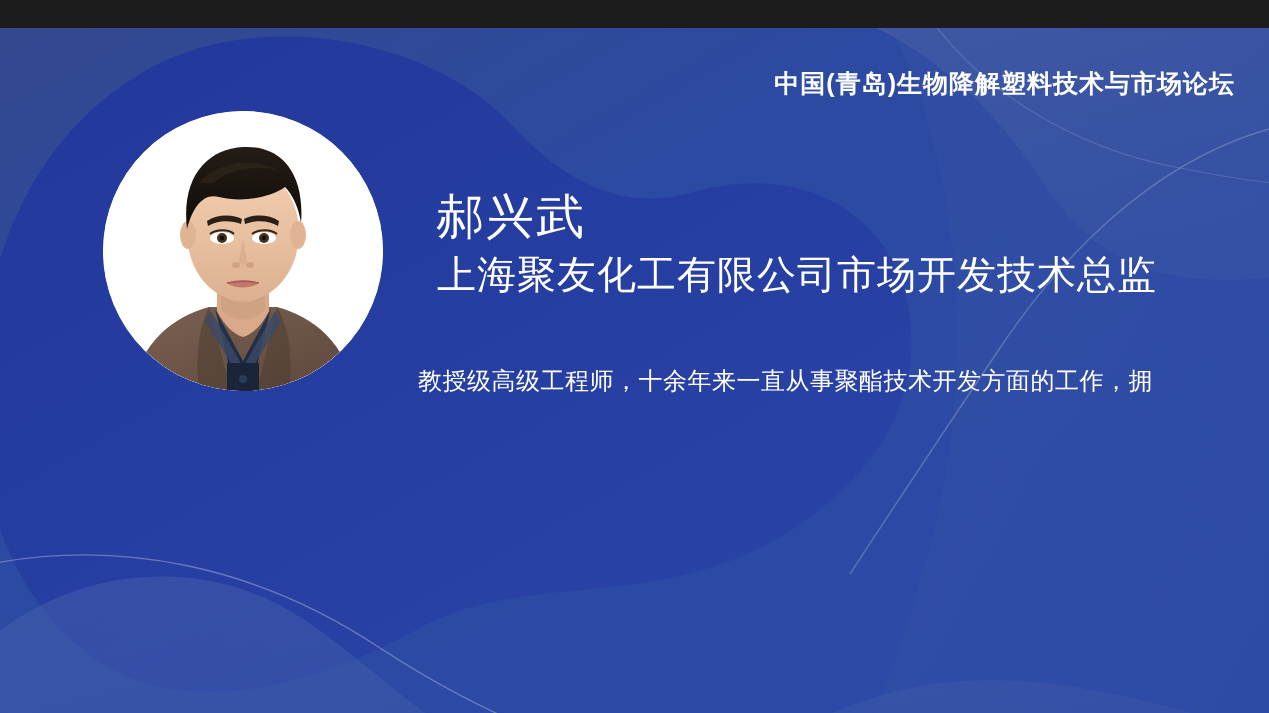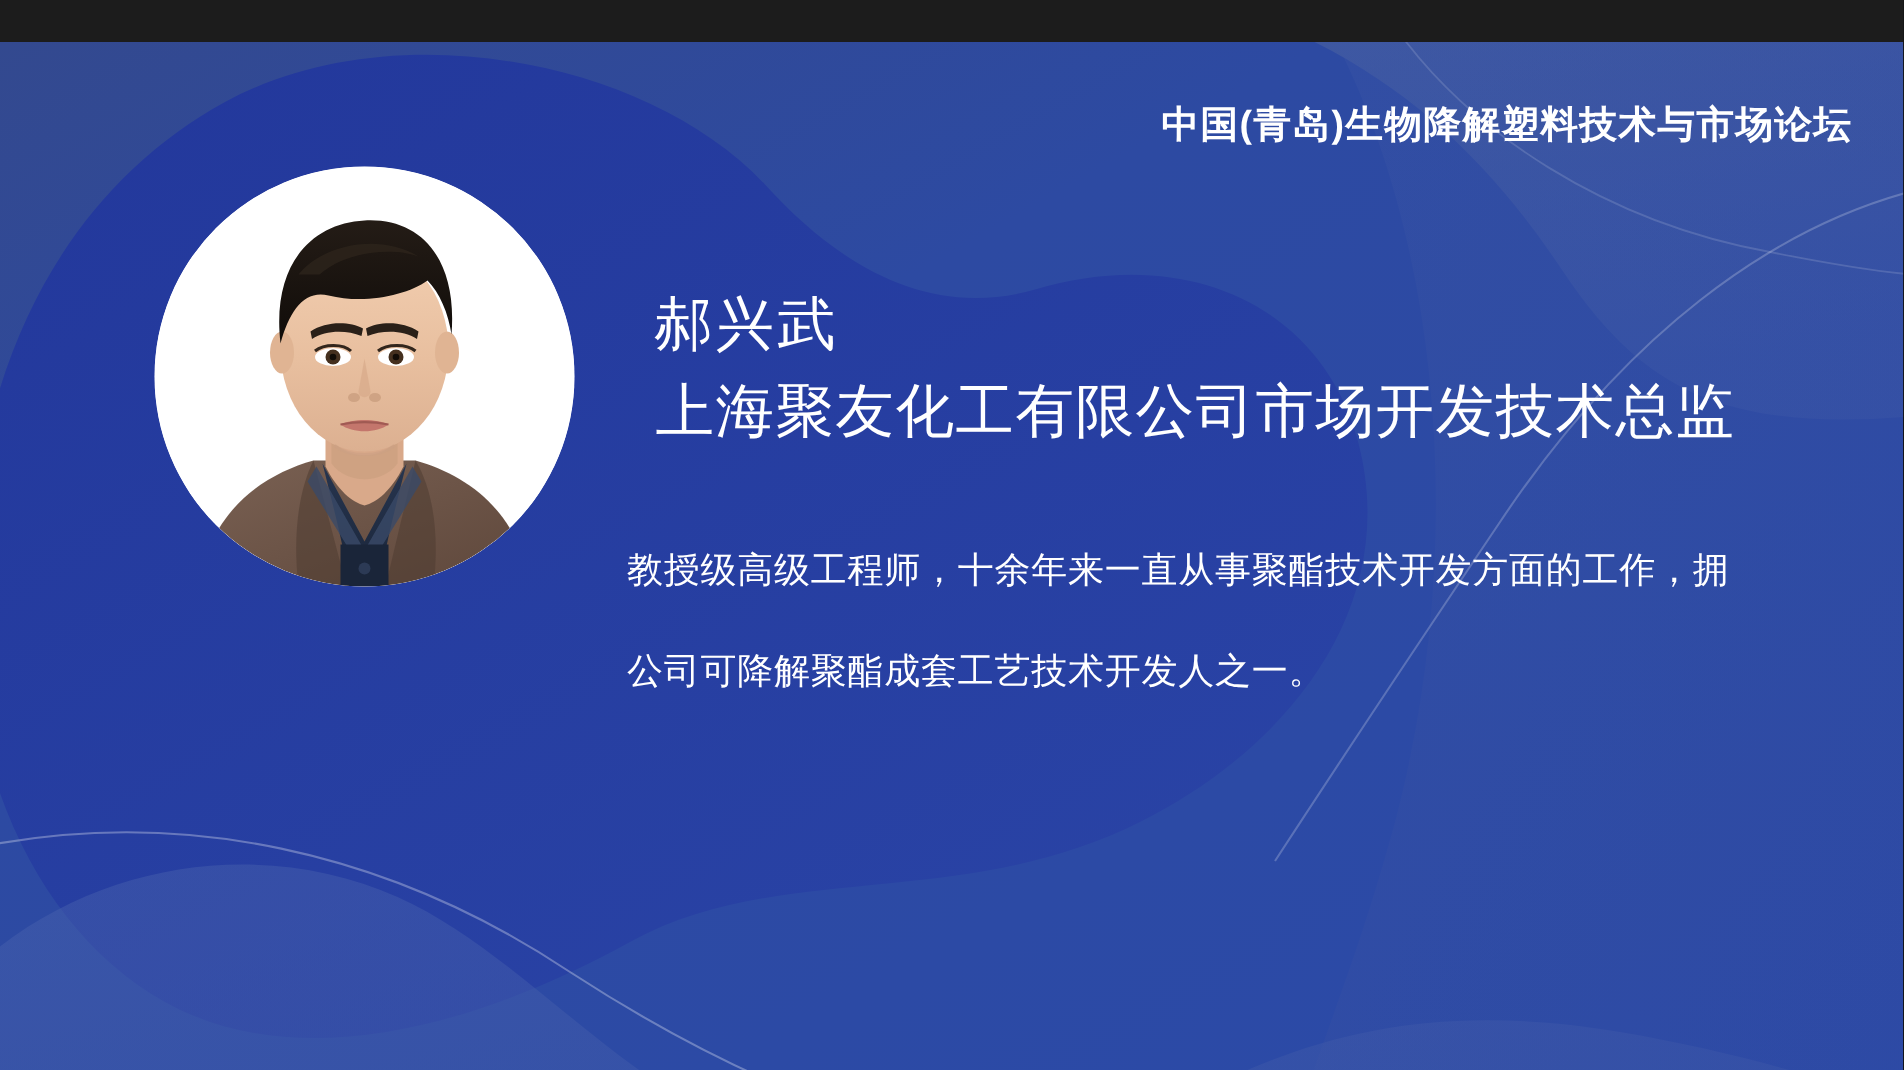--- a/index.html
+++ b/index.html
@@ -50,21 +50,21 @@
     letter-spacing: 1px;
     white-space: nowrap;
     line-height: 30px;
   }
 
   
   .speaker-name {
     position: absolute;
     left: 436px;
     top: 161px;
-    font-size: 39px;
+    font-size: 48px;
     color: #ffffff;
     letter-spacing: 2px;
     line-height: 56px;
     white-space: nowrap;
   }
   .speaker-role {
     position: absolute;
     left: 437px;
     top: 228px;
     font-size: 39px;
@@ -227,16 +227,15 @@
   </div>
 
   <div class="header-title">中国(青岛)生物降解塑料技术与市场论坛</div>
 
   <div class="speaker-name">郝兴武</div>
 
   <div class="speaker-role">上海聚友化工有限公司市场开发技术总监</div>
 
   <div class="bio">
     <div class="bio-line">教授级高级工程师，十余年来一直从事聚酯技术开发方面的工作，拥</div>
-    <div class="bio-line">公司可降解聚酯成套工艺技术开发人之一。</div>
   </div>
 
 </div>
 
 </body></html>

